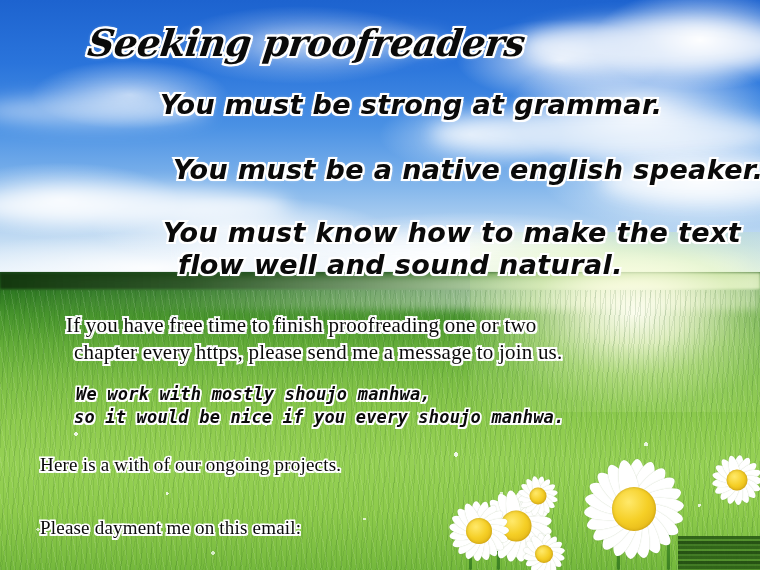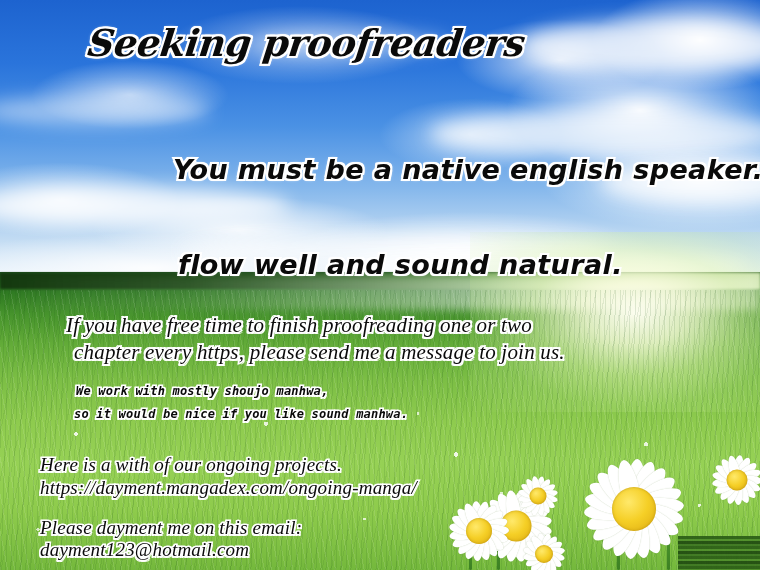--- a/index.html
+++ b/index.html
@@ -178,21 +178,20 @@
   .textlayer {
     position: absolute;
     left: 0; top: 0;
     width: 760px; height: 570px;
   }
   .t {
     position: absolute;
     color: #0a0a0a;
     white-space: pre;
     line-height: 1.08;
-    font-style: italic;
   }
   
   .out4 {
     -webkit-text-stroke: 4px #ffffff;
     paint-order: stroke fill;
     text-shadow:
       0 0 3px #fff, 0 0 4px #fff,
       2px 2px 0 #fff, -2px 2px 0 #fff, 2px -2px 0 #fff, -2px -2px 0 #fff;
   }
   .out35 {
@@ -240,21 +239,21 @@
     font-size: 21px;
     font-weight: normal;
     letter-spacing: 0.2px;
   }
   #para1a { left: 66px; top: 314px; }
   #para1b { left: 74px; top: 341px; }
 
   
   .mono {
     font-family: "DejaVu Sans Mono", monospace;
-    font-size: 12px;
+    font-size: 17px;
     font-weight: bold;
     font-style: italic;
     letter-spacing: 0.2px;
   }
   #manhwa1 { left: 76px; top: 385px; }
   #manhwa2 { left: 74px; top: 408px; }
 
   .foot {
     font-family: "Liberation Serif", serif;
     font-size: 19px;
@@ -433,36 +432,36 @@
       </div>
       <div class="core" style="width: 21px; height: 21px; background: radial-gradient(circle at 38% 34%, rgb(255, 233, 107) 0%, rgb(245, 207, 38) 48%, rgb(221, 171, 16) 100%);"></div>
     </div>
 
   <div class="cornerstripes"></div>
 
   <div class="textlayer">
 
     <div class="t out4" id="title">Seeking proofreaders</div>
 
+    <div class="t out4 req" id="req1">You must be strong at grammar.</div>
 
     <div class="t out4 req" id="req2">You must be a native english speaker.</div>
 
+    <div class="t out4 req" id="req3">You must know how to make the text</div>
 
     <div class="t out4 req" id="req3b">flow well and sound natural.</div>
 
     <div class="t out35 para" id="para1a">If you have free time to finish proofreading one or two</div>
 
     <div class="t out35 para" id="para1b">chapter every https, please send me a message to join us.</div>
 
     <div class="t out3 mono" id="manhwa1">We work with mostly shoujo manhwa,</div>
 
-    <div class="t out3 mono" id="manhwa2">so it would be nice if you like sound manhwa.</div>
+    <div class="t out3 mono" id="manhwa2">so it would be nice if you every shoujo manhwa.</div>
 
     <div class="t out3 foot" id="proj1">Here is a with of our ongoing projects.</div>
 
-    <div class="t out3 foot" id="proj2">https://dayment.mangadex.com/ongoing-manga/</div>
 
     <div class="t out3 foot" id="mail1">Please dayment me on this email:</div>
 
-    <div class="t out3 foot" id="mail2">dayment123@hotmail.com</div>
 
   </div>
 </div>
 
 </body></html>

